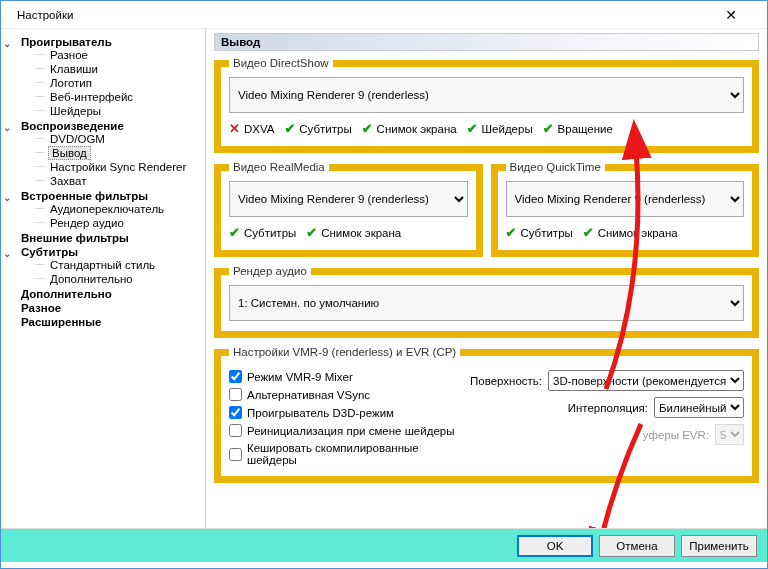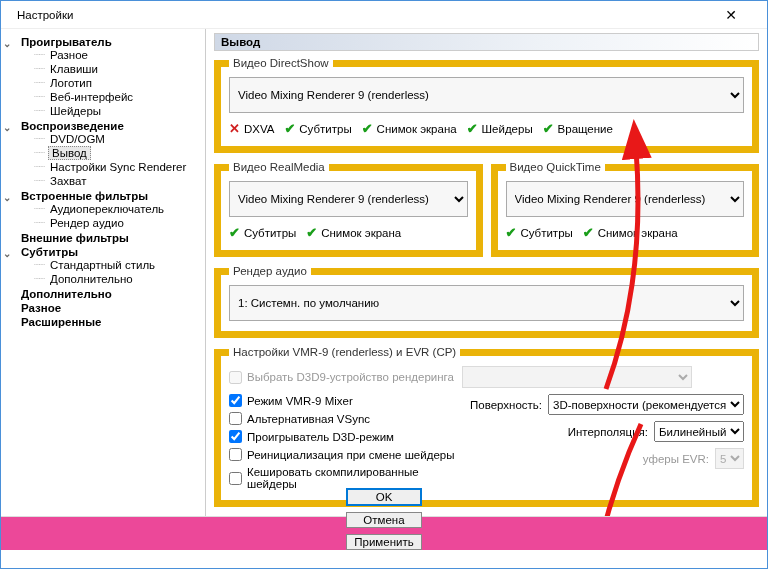--- a/index.html
+++ b/index.html
@@ -37,21 +37,21 @@
 .vmr-left { flex: 1; display: flex; flex-direction: column; gap: 5px; }
 .vmr-right { width: 260px; display: flex; flex-direction: column; gap: 6px; align-items: flex-end; }
 .cb { display: flex; align-items: center; gap: 5px; }
 .cb input[type=checkbox] { width: 13px; height: 13px; margin:0; }
 .cb.disabled { color: #999; }
 .kv { display: flex; align-items: center; gap: 6px; }
 .kv label { white-space: nowrap; }
 .kv select { flex: 1; height: 21px; }
 .kv select[disabled] { background: #eee; color: #888; }
 .top-combo { width: 230px; background:#eee; height:22px; border:1px solid #ccc; color:#888; }
-.footer { position: absolute; bottom: 18px; left: 0; right: 0; height: 34px; border-top: 1px solid #ddd; display: flex; justify-content: flex-end; align-items: center; gap: 6px; padding: 0 10px; background:#ec4899;flex-direction:column;}
+.footer { position: absolute; bottom: 6px; left: 0; right: 0; height: 34px; border-top: 1px solid #ddd; display: flex; justify-content: flex-end; align-items: center; gap: 6px; padding: 0 10px; background:#5eead4;}
 .btn { min-width: 76px; height: 22px; border: 1px solid #888; background: #efefef; cursor: pointer; }
 .btn.primary { border: 2px solid #0078d7; }
 
 .arrow { position: absolute; pointer-events: none; }
 .arrow svg { overflow: visible; }
 </style>
 </head>
 <body>
 
 <div class="window">
@@ -173,27 +173,20 @@
       </div>
 
       <fieldset class="group">
         <legend>Рендер аудио</legend>
         <select class="combo"><option>1: Системн. по умолчанию</option></select>
       </fieldset>
 
 
       <fieldset class="group">
         <legend>Настройки VMR-9 (renderless) и EVR (CP)</legend>
-        <div class="row" style="gap:8px; margin-bottom:6px;">
-          <label class="cb disabled">
-            <input type="checkbox" disabled="" style="">
-            <span>Выбрать D3D9-устройство рендеринга</span>
-          </label>
-          <select class="top-combo" disabled=""><option></option></select>
-        </div>
         <div class="vmr-grid">
           <div class="vmr-left">
             <label class="cb">
                 <input type="checkbox" checked="" style="">
                 <span>Режим VMR-9 Mixer</span>
               </label>
             <label class="cb">
                 <input type="checkbox" style="">
                 <span>Альтернативная VSync</span>
               </label>

